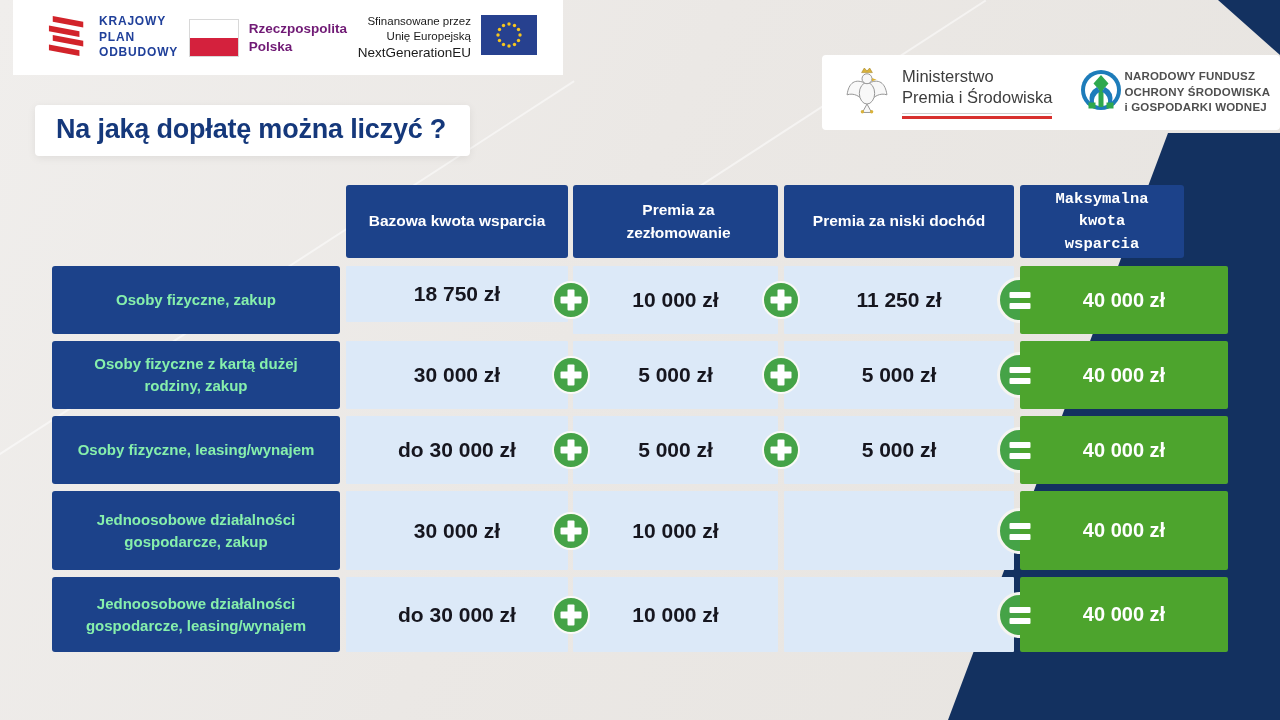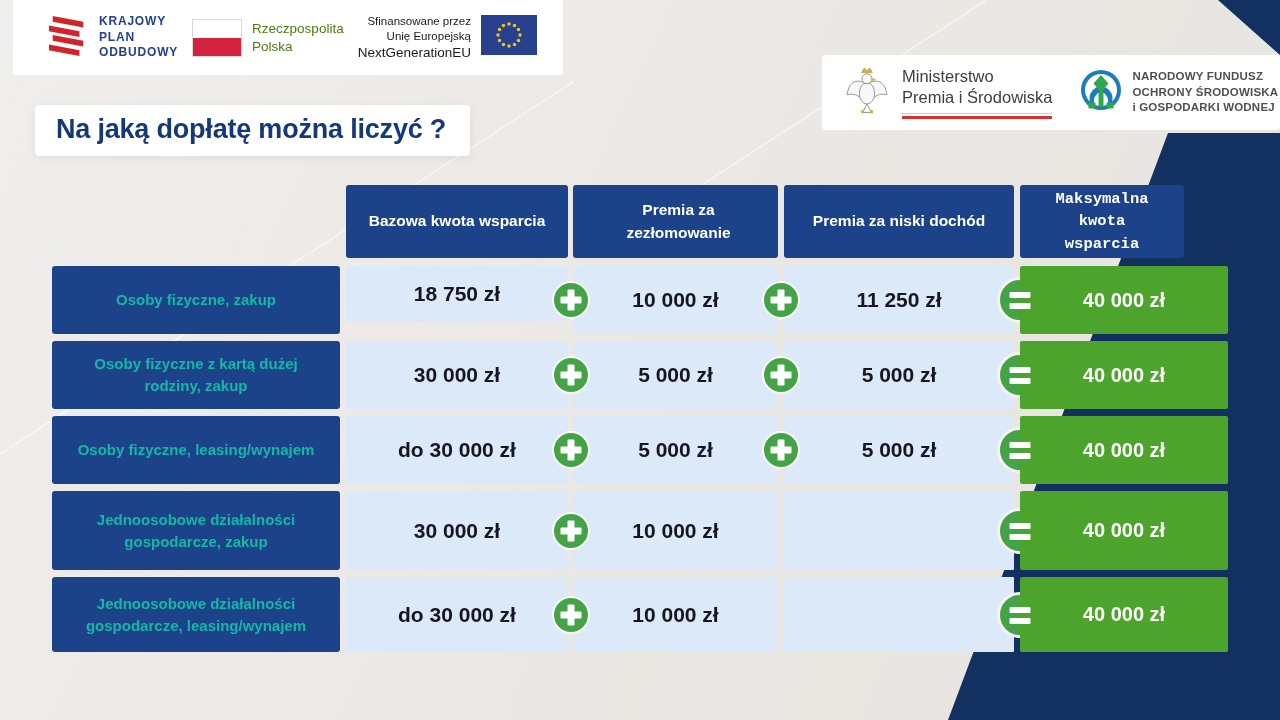--- a/index.html
+++ b/index.html
@@ -14,52 +14,52 @@
   .navy-wedge-top{position:absolute;inset:0;z-index:0;background:#133160;
      clip-path:polygon(1218px 0px,1280px 0px,1280px 55px);}
   .navy-band{position:absolute;inset:0;z-index:0;background:#133160;
      clip-path:polygon(1168px 133px,1280px 133px,1280px 720px,948px 720px);}
 
   
   .band-left{position:absolute;left:0;top:0;width:550px;height:75px;background:#ffffff;z-index:2;
      display:flex;align-items:center;justify-content:space-between;padding:0 26px 0 34px;box-sizing:border-box;margin-left:13px;}
   .logo-group{display:flex;align-items:center;gap:10px;}
   .kpo-text{font-size:12px;font-weight:bold;color:#20409a;line-height:1.3;letter-spacing:.8px;}
-  .rp-text{font-size:13.5px;font-weight:normal;color:#4d7c0f;line-height:1.3;}
+  .rp-text{font-size:13.5px;font-weight:bold;color:#701a75;line-height:1.3;}
   .pl-flag{width:50px;height:38px;border:1px solid #d8d8d8;box-sizing:border-box;}
   .pl-flag .w{height:50%;background:#fff;}
   .pl-flag .r{height:50%;background:#d4213d;}
   .eu-funding{font-size:11.5px;color:#1a1a1a;text-align:right;line-height:1.3;}
   .eu-funding .prog{font-size:13.5px;font-weight:normal;}
 
   .band-right{position:absolute;left:822px;top:55px;width:458px;height:75px;background:#ffffff;border-radius:4px;z-index:2;
      display:flex;align-items:center;gap:12px;padding:0 14px 0 22px;box-sizing:border-box;}
   .ministry-text{font-size:16.5px;color:#3d3d3d;line-height:1.28;white-space:nowrap;}
   .ministry-underline{height:6px;margin-top:5px;width:100%;
      background:linear-gradient(to bottom,#cfcfcf 0,#cfcfcf 1px,#ffffff 1px,#ffffff 2.5px,#d8302e 2.5px,#d8302e 6px);}
-  .nfos-group{display:flex;align-items:center;gap:8px;margin-left:14px;}
+  .nfos-group{display:flex;align-items:center;gap:0;margin-left:14px;}
   .nfos-text{font-size:11.5px;font-weight:bold;color:#4f4f4f;line-height:1.35;letter-spacing:.2px;white-space:nowrap;}
 
   
   .title-box{position:absolute;left:35px;top:105px;z-index:2;background:#ffffff;border-radius:4px;
      padding:9px 24px 11px 21px;box-shadow:0 2px 8px rgba(0,0,0,.07);}
   .title-text{font-size:27px;font-weight:bold;color:#15387b;letter-spacing:-.2px;}
 
   
   .hcell{position:absolute;top:185px;height:73px;background:#1c428a;border-radius:3px;z-index:2;
      color:#ffffff;font-size:15.5px;font-weight:bold;display:flex;align-items:center;justify-content:center;
      text-align:center;line-height:1.45;padding:0 22px;box-sizing:border-box;}
   .hc1{left:346px;width:222px;}
   .hc2{left:573px;width:205px;padding-left:28px;}
   .hc3{left:784px;width:230px;}
   .hc4{left:1020px;width:164px;font-family:Liberation Mono, monospace;}
 
   
   #table-rows{position:absolute;inset:0;z-index:3;}
-  .row-label{position:absolute;background:#1c428a;border-radius:3px;color:#14b8a6;font-size:15px;font-weight:bold;
+  .row-label{position:absolute;background:#1c428a;border-radius:3px;color:#86efac;font-size:15px;font-weight:bold;
      display:flex;align-items:center;justify-content:center;text-align:center;line-height:1.45;
      padding:10px 18px;box-sizing:border-box;}
   .cell-blue{position:absolute;background:#dce9f8;border-radius:1px;display:flex;align-items:center;justify-content:center;
      font-size:21px;font-weight:bold;color:#16161f;}
   .cell-green{position:absolute;background:#4da42d;border-radius:2px;display:flex;align-items:center;justify-content:center;
      font-size:20px;font-weight:bold;color:#ffffff;z-index:2;}
   .op-plus{position:absolute;width:38px;height:38px;border-radius:50%;background:#45a347;border:2px solid #fafaf7;
      box-sizing:border-box;z-index:2;}
   .op-plus::before,.op-plus::after{content:"";position:absolute;background:#ffffff;left:50%;top:50%;
      transform:translate(-50%,-50%);border-radius:1px;}

